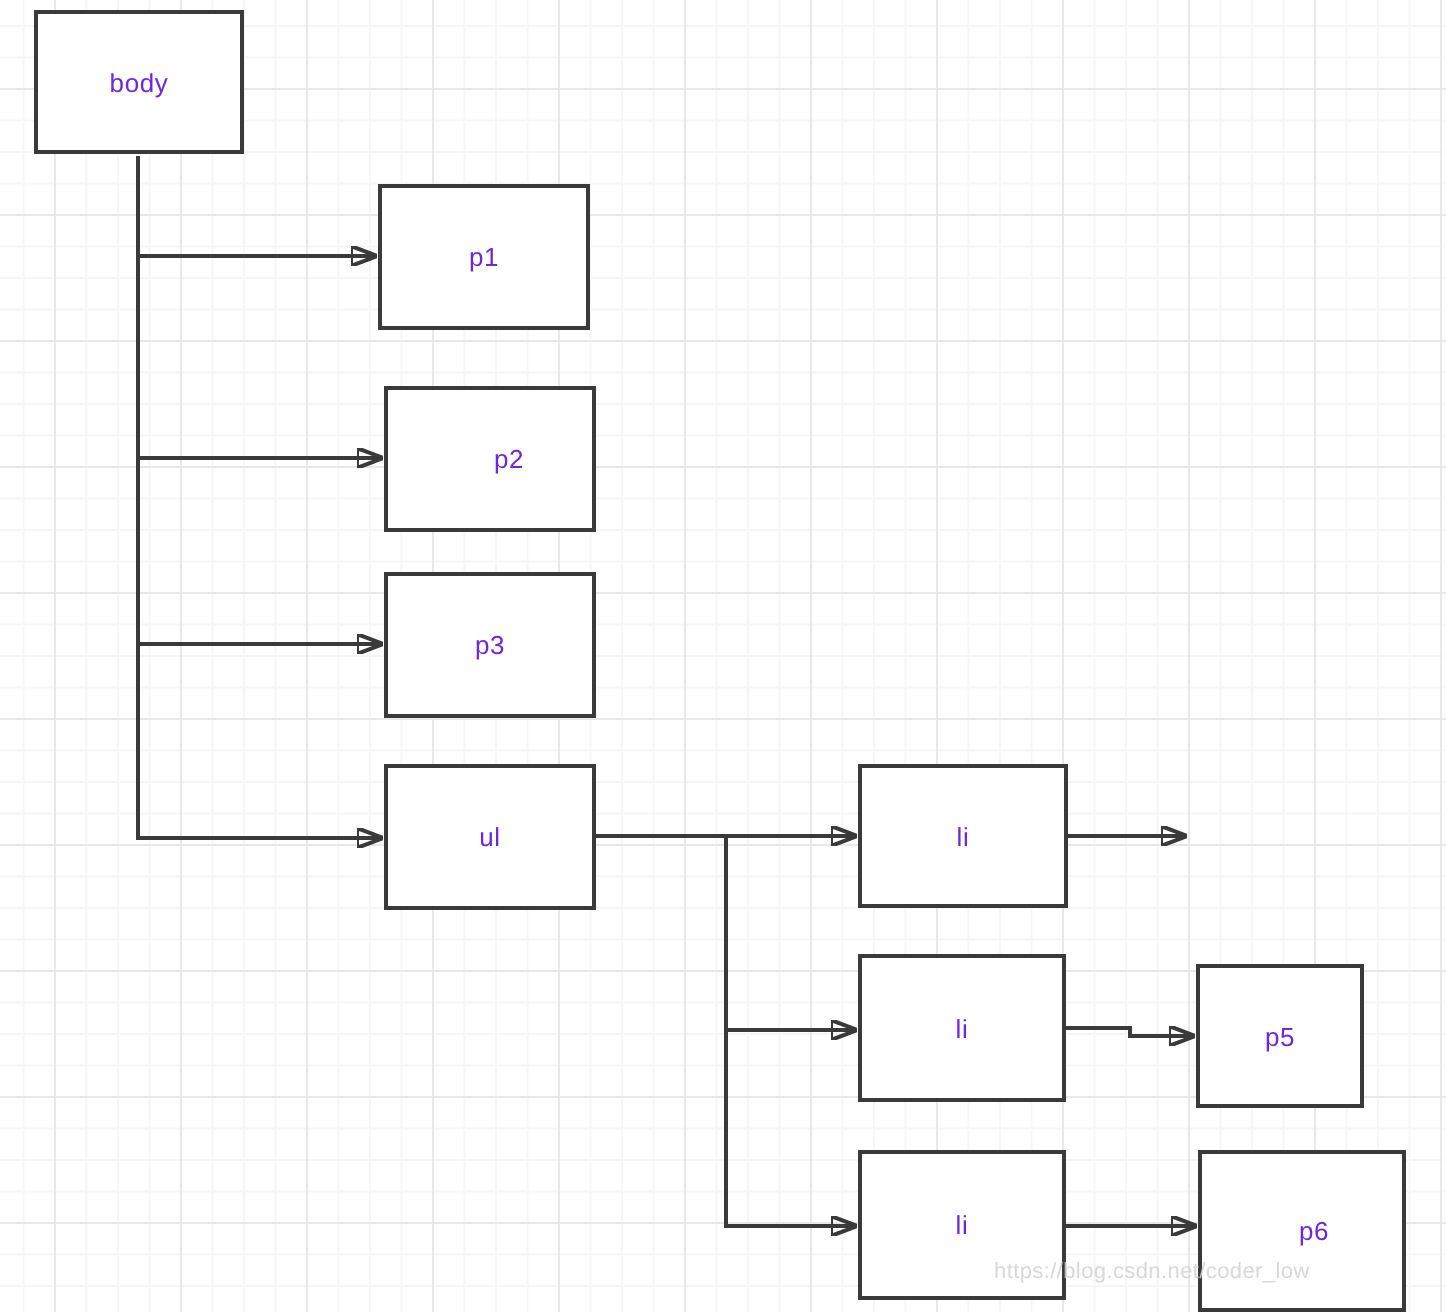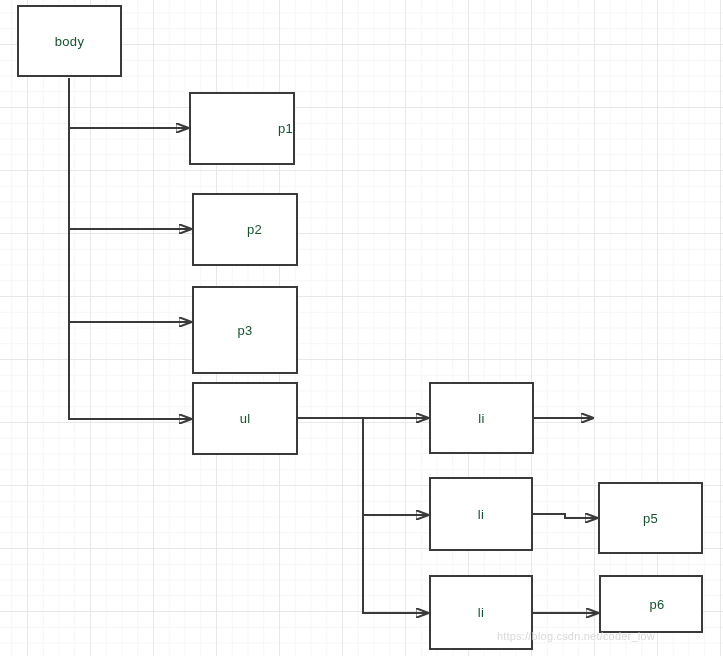--- a/index.html
+++ b/index.html
@@ -18,34 +18,34 @@
     background-position:27px 44px, 27px 44px, 11.25px 12.5px, 11.25px 12.5px;
   }
   .edges{position:absolute;left:0;top:0;width:723px;height:656px;}
   .edges path{fill:none;stroke:#3a3a3a;stroke-width:2;}
   .node{
     position:absolute;
     box-sizing:border-box;
     background:#ffffff;
     border:2px solid #3a3a3a;
     display:flex;align-items:center;justify-content:center;
-    font-size:13px;color:#14532d;
+    font-size:13px;color:#6d28d9;
     letter-spacing:0.3px;
   }
   .n-body{left:17px;top:5px;width:105px;height:72px;}
-  .n-p1{left:189px;top:92px;width:106px;height:73px;justify-content:flex-end;}
+  .n-p1{left:189px;top:92px;width:106px;height:73px;}
   .n-p2{left:192px;top:193px;width:106px;height:73px;padding-left:19px;}
-  .n-p3{left:192px;top:286px;width:106px;height:88px;}
+  .n-p3{left:192px;top:286px;width:106px;height:73px;}
   .n-ul{left:192px;top:382px;width:106px;height:73px;align-items:center;}
   .n-li1{left:429px;top:382px;width:105px;height:72px;}
   .n-li2{left:429px;top:477px;width:104px;height:74px;}
   .n-li3{left:429px;top:575px;width:104px;height:75px;}
   .n-p4{left:594px;top:381px;width:107px;height:73px;}
-  .n-p5{left:598px;top:482px;width:105px;height:72px;text-align:center;}
-  .n-p6{left:599px;top:575px;width:104px;height:58px;padding-left:12px;}
+  .n-p5{left:598px;top:482px;width:84px;height:72px;text-align:center;}
+  .n-p6{left:599px;top:575px;width:104px;height:81px;padding-left:12px;}
   .watermark{
     position:absolute;
     left:497px;top:630px;
     font-size:11px;
     color:#d2d2d2;
     opacity:0.85;
     white-space:nowrap;
     z-index:10;
     letter-spacing:0.2px;
   }

